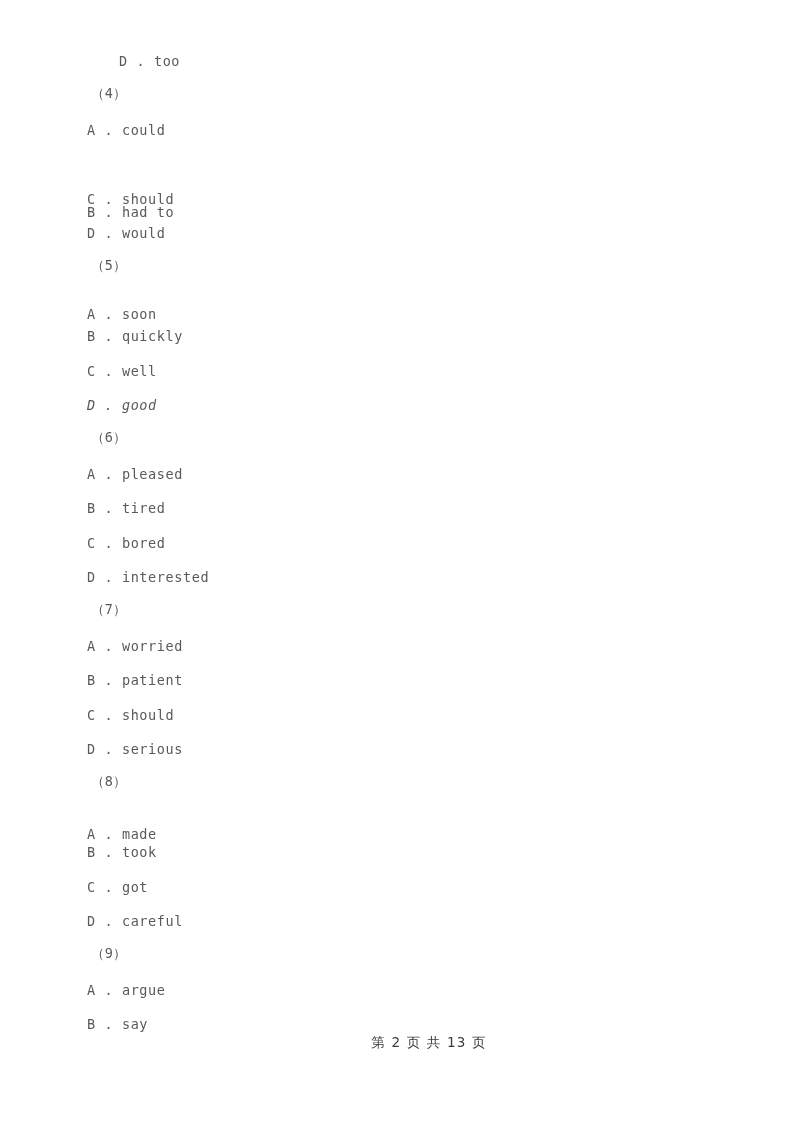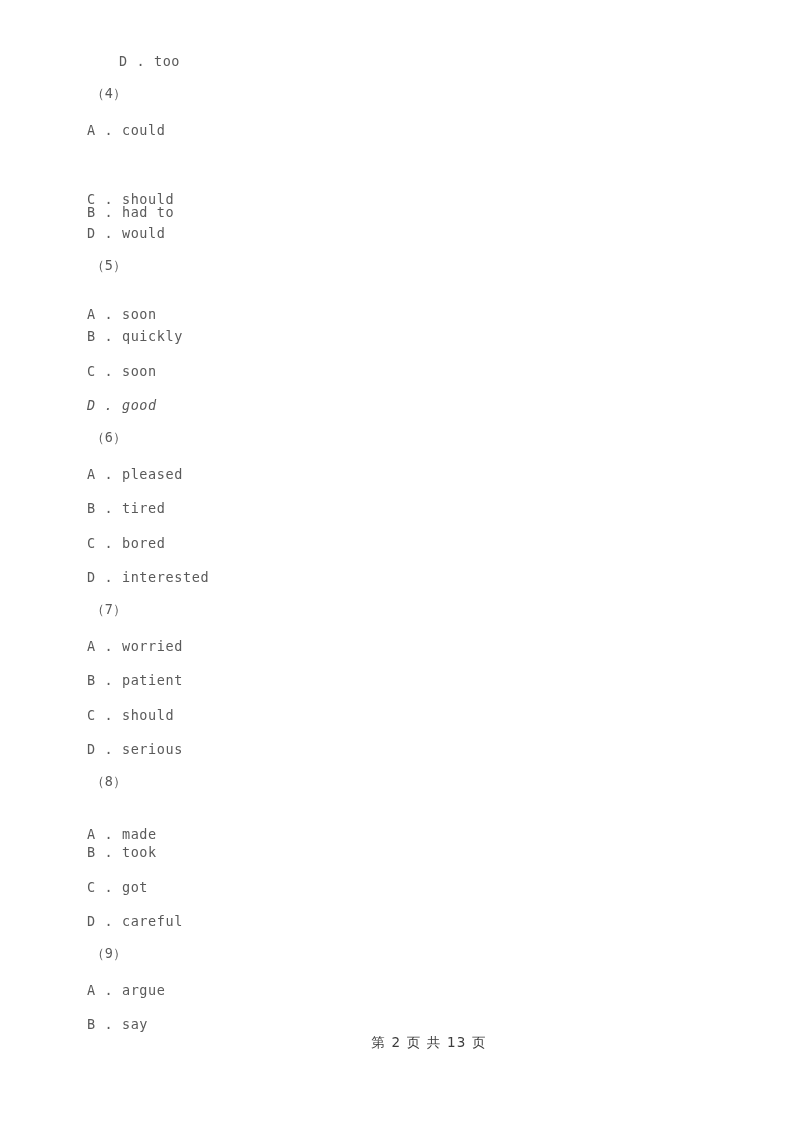--- a/index.html
+++ b/index.html
@@ -66,21 +66,21 @@
   <div class="content" id="content">
       <div class="line option" style="top: 53px; padding-left: 32px;">D . too</div>
       <div class="line qnum" style="top: 85px;">（4）</div>
       <div class="line option" style="top: 122px;">A . could</div>
       <div class="line option" style="top: 156px; margin-top: 48px;">B . had to</div>
       <div class="line option" style="top: 191px;">C . should</div>
       <div class="line option" style="top: 225px;">D . would</div>
       <div class="line qnum" style="top: 257px;">（5）</div>
       <div class="line option" style="top: 306px;">A . soon</div>
       <div class="line option" style="top: 328px;">B . quickly</div>
-      <div class="line option" style="top: 363px;">C . soon</div>
+      <div class="line option" style="top: 363px;">C . well</div>
       <div class="line option" style="top: 397px; font-style: italic;">D . good</div>
       <div class="line qnum" style="top: 429px;">（6）</div>
       <div class="line option" style="top: 466px; text-align: right;">A . pleased</div>
       <div class="line option" style="top: 500px;">B . tired</div>
       <div class="line option" style="top: 535px;">C . bored</div>
       <div class="line option" style="top: 569px;">D . interested</div>
       <div class="line qnum" style="top: 601px;">（7）</div>
       <div class="line option" style="top: 638px;">A . worried</div>
       <div class="line option" style="top: 672px;">B . patient</div>
       <div class="line option" style="top: 707px;">C . should</div>

